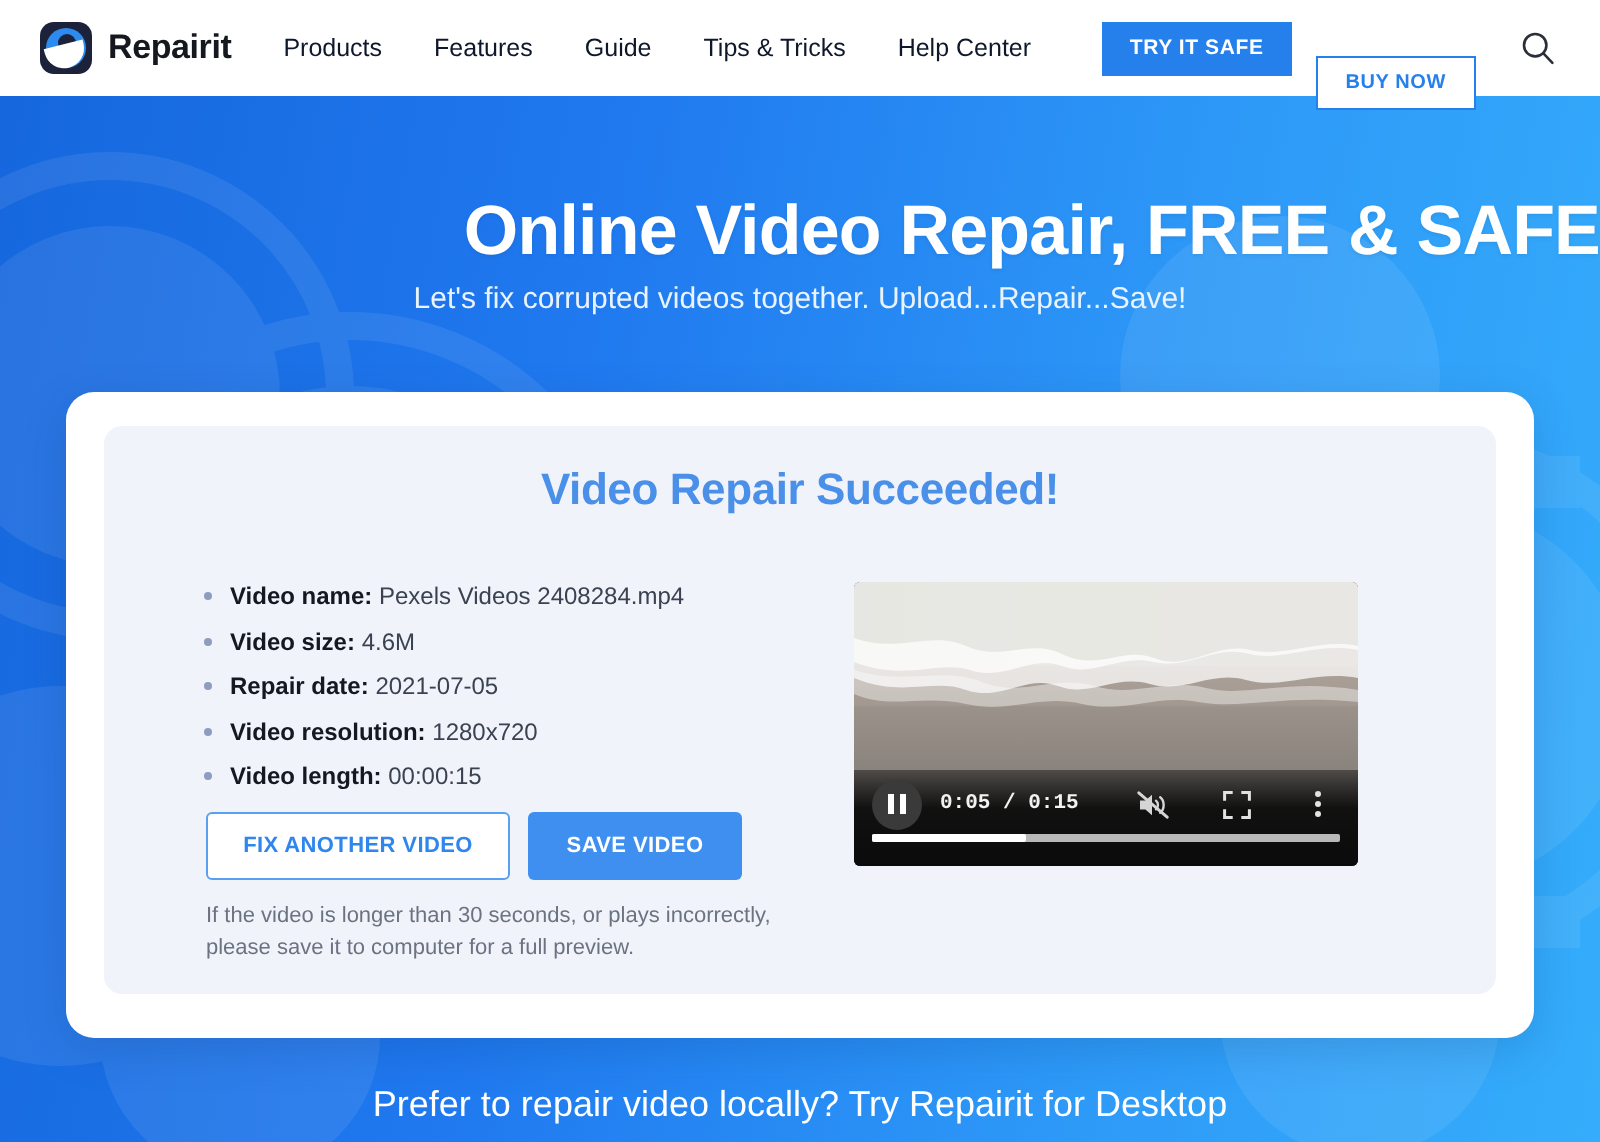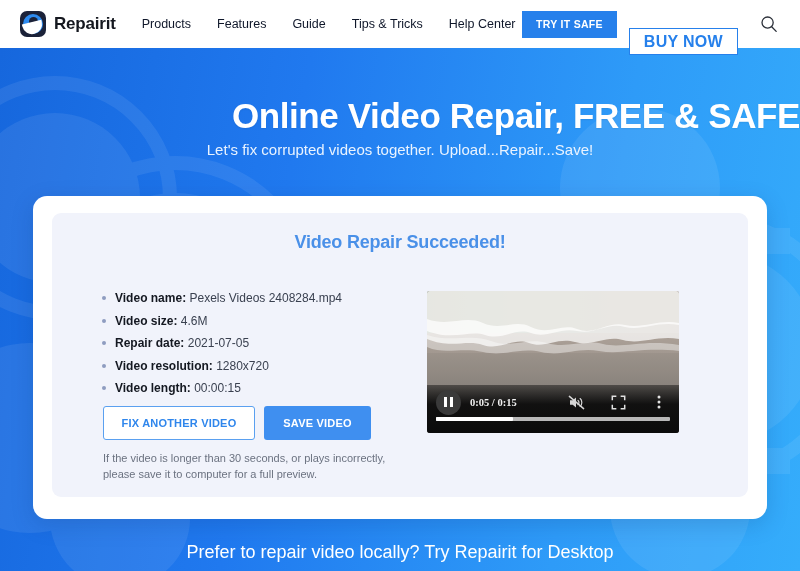--- a/index.html
+++ b/index.html
@@ -58,21 +58,21 @@
   }
   .btn-try {
     background: #2680eb; color: #ffffff;
     font-size: 10.5px; font-weight: bold; letter-spacing: 0.3px;
     padding: 0 14px; height: 27px; line-height: 27px;
     border: none; cursor: pointer; white-space: nowrap;
   }
   .btn-buy {
     background: #ffffff; color: #2680eb;
     border: 1px solid #2680eb;
-    font-size: 16px; font-weight: bold; letter-spacing: 0.3px;
+    font-size: 10px; font-weight: bold; letter-spacing: 0.3px;
     padding: 0 14px; height: 27px; line-height: 25px;
     margin-left: 12px; cursor: pointer; white-space: nowrap; margin-top: 35px;
   }
   .search-btn {
     margin-left: 22px; margin-right: 22px;
     width: 18px; height: 18px; cursor: pointer;
     display: flex; align-items: center; justify-content: center;
   }
 
   
@@ -103,21 +103,21 @@
     box-shadow: 0 6px 22px rgba(10, 50, 110, 0.18);
   }
   .panel {
     position: absolute; left: 19px; top: 17px;
     width: 696px; height: 284px;
     background: #f1f3fb; border-radius: 9px;
   }
   .panel-title {
     position: absolute; left: 0; top: 19px; width: 696px;
     text-align: center; color: #4a90e8;
-    font-size: 18px; font-weight: bold; letter-spacing: -0.2px;
+    font-size: 22px; font-weight: bold; letter-spacing: -0.2px;
   }
   .panel-sub {
     position: absolute; left: 0; top: 50px; width: 696px;
     text-align: center; color: #4a5160; font-size: 12.5px;
   }
 
   
   .info-list {
     position: absolute; left: 50px; top: 78px;
     list-style: none;
@@ -179,21 +179,21 @@
     display: flex; align-items: center; justify-content: center;
     cursor: pointer; flex: none;
   }
   .pause-btn i {
     display: block; width: 3px; height: 10px; background: #ffffff;
   }
   .pause-btn i + i { margin-left: 3px; }
   .time {
     color: #f2f2f2; font-size: 10.5px; font-weight: bold;
     margin-left: 9px; white-space: nowrap;
-    font-family: Liberation Serif, serif;
+    font-family: Liberation Mono, monospace;
   }
   .spacer { flex: 1; }
   .ic { width: 18px; height: 18px; cursor: pointer; flex: none;
         display: flex; align-items: center; justify-content: center; }
   .ic-mute { margin-right: 24px; }
   .ic-full { margin-right: 23px; }
   .ic-menu { margin-right: 11px; }
   .progress {
     position: absolute; left: 9px; bottom: 12px;
     width: 234px; height: 4px; background: #b8b8b8;

